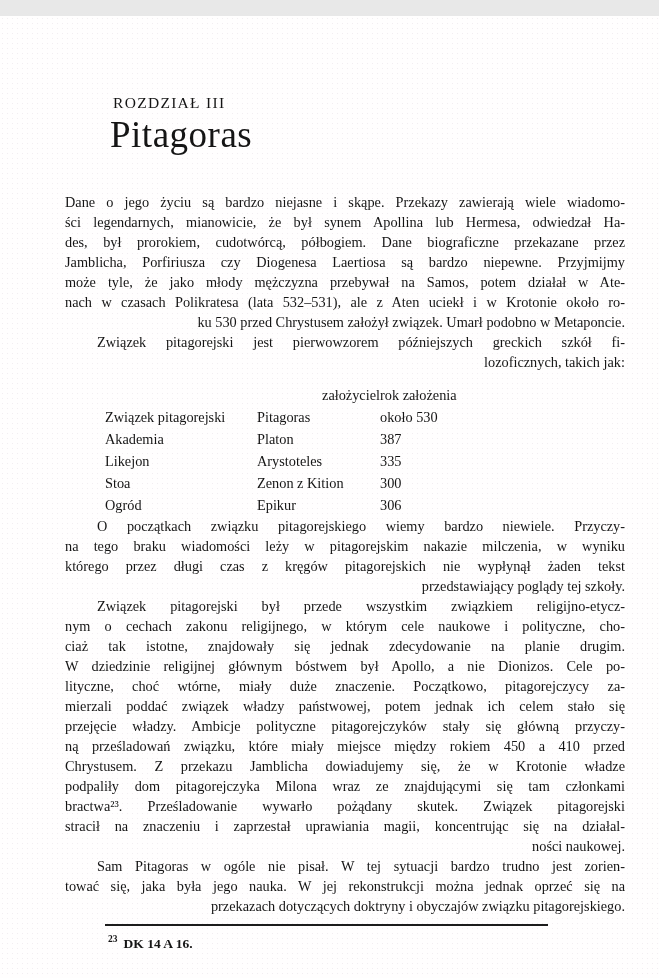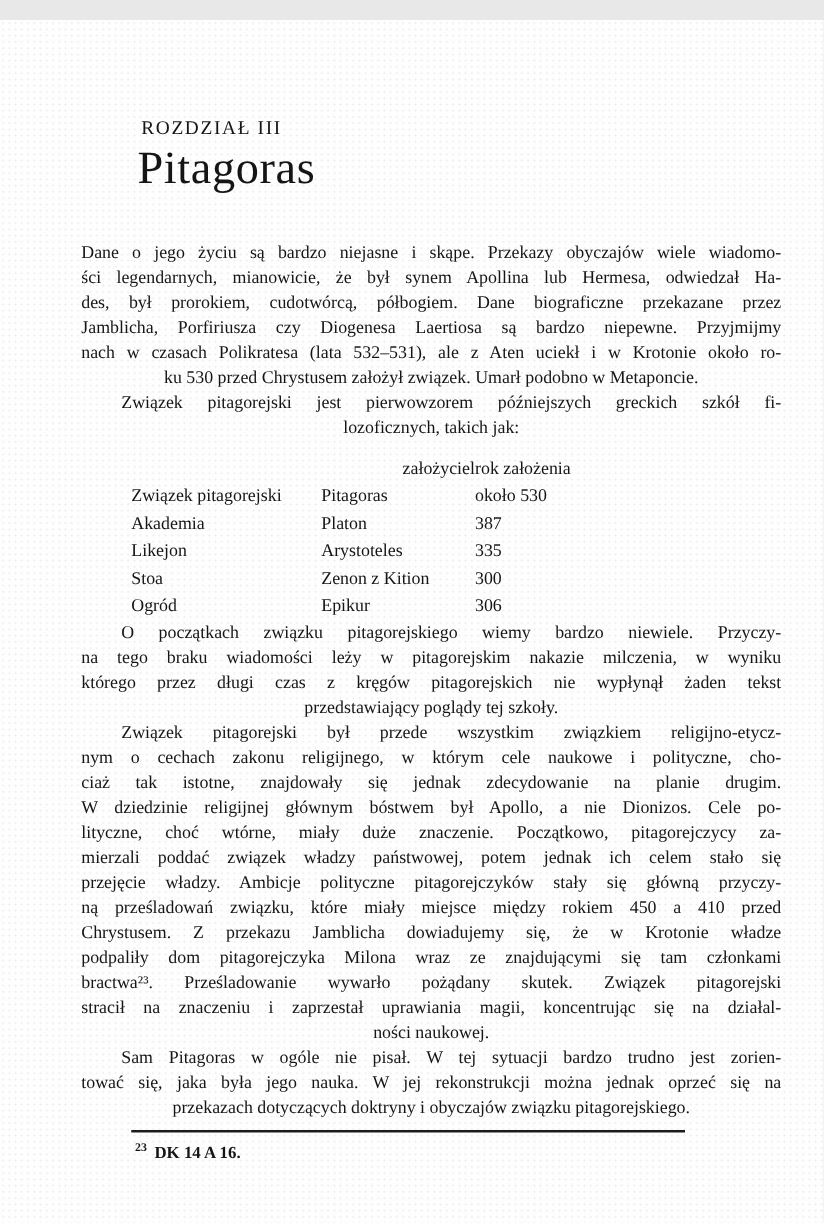--- a/index.html
+++ b/index.html
@@ -26,21 +26,21 @@
     font-size:37px; line-height:42px;
     letter-spacing:0.5px;
     font-weight:400;
   }
 
   .body-block { margin-top:36px; }
   .line {
     font-size:14.3px; line-height:20px;
     text-align:justify; text-align-last:justify;
   }
-  .line.last { text-align:center; text-align-last:auto; }
+  .line.last { text-align:right; text-align-last:auto; }
   .para.indent .line:first-child { text-indent:32px; }
 
   .tbl { margin:12px 0 0 40px; width:460px; }
   .tbl-header, .trow {
     display:grid;
     grid-template-columns:152px 123px 58px;
     font-size:14.3px;
   }
   .tbl-header { line-height:22px;text-align:right; }
   .trow { line-height:22px; }
@@ -65,24 +65,25 @@
   <div class="content">
 
     <div class="chapter">ROZDZIAŁ III</div>
 
     <h1 class="title">Pitagoras</h1>
 
     <div class="body-block">
 
       <div id="intro-paragraphs">
           <div class="para">
-            <div class="line">Dane o jego życiu są bardzo niejasne i skąpe. Przekazy obyczajów wiele wiadomo-</div>
+            <div class="line">Dane o jego życiu są bardzo niejasne i skąpe. Przekazy zawierają wiele wiadomo-</div>
             <div class="line">ści legendarnych, mianowicie, że był synem Apollina lub Hermesa, odwiedzał Ha-</div>
             <div class="line">des, był prorokiem, cudotwórcą, półbogiem. Dane biograficzne przekazane przez</div>
             <div class="line">Jamblicha, Porfiriusza czy Diogenesa Laertiosa są bardzo niepewne. Przyjmijmy</div>
+            <div class="line">może tyle, że jako młody mężczyzna przebywał na Samos, potem działał w Ate-</div>
             <div class="line">nach w czasach Polikratesa (lata 532–531), ale z Aten uciekł i w Krotonie około ro-</div>
             <div class="line last">ku 530 przed Chrystusem założył związek. Umarł podobno w Metaponcie.</div>
           </div>
           <div class="para indent">
             <div class="line">Związek pitagorejski jest pierwowzorem późniejszych greckich szkół fi-</div>
             <div class="line last">lozoficznych, takich jak:</div>
           </div>
         </div>
 
       <div class="tbl">

